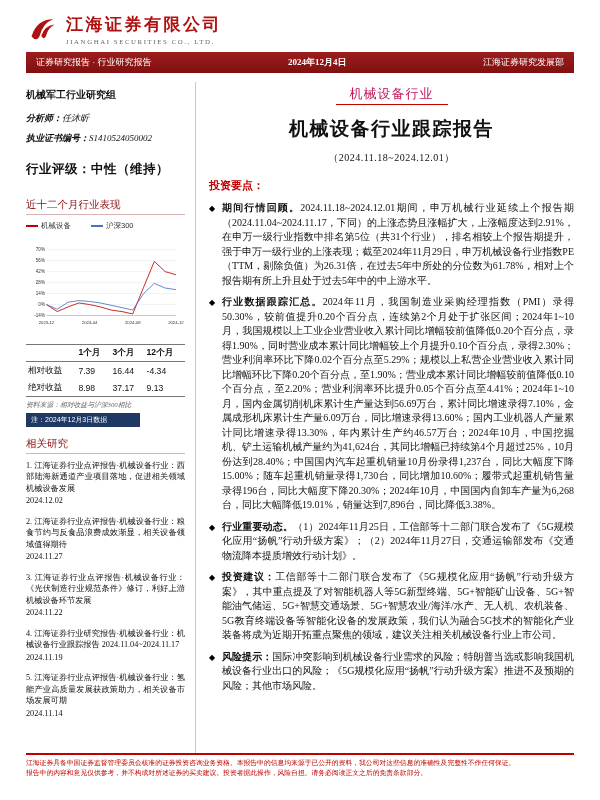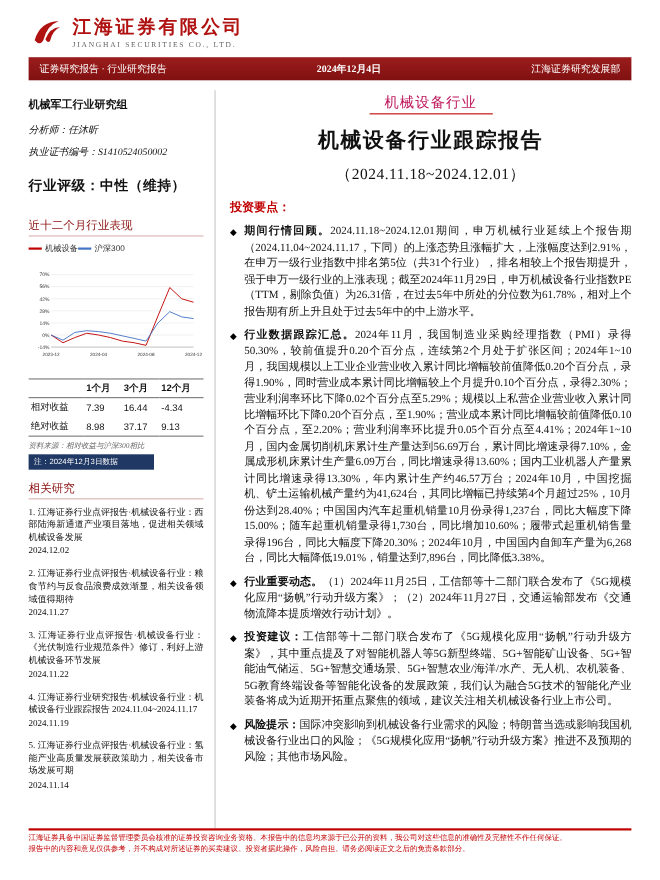--- a/index.html
+++ b/index.html
@@ -28,43 +28,43 @@
     padding:0 10px;
   }
   .red-bar .mid { font-weight:bold; }
   
   .content { display:flex; flex:1; margin-top:9px; min-height:0; }
   .sidebar { width:170px; flex:0 0 170px; border-right:1px solid #c8c8c8; padding:4px 10px 0 0; font-size:9px; }
   .main { flex:1; padding-left:13px; }
   
   .group { font-size:10px; font-weight:bold; margin:2px 0 10px; }
   .meta-line { font-style:italic; margin-bottom:7px; font-size:9px; }
-  .meta-line b { font-weight:normal; }
+  .meta-line b { font-weight:bold; }
   .rating { font-size:12.5px; font-weight:bold; margin:16px 0 20px; letter-spacing:0.5px; }
   .side-header { color:#8b1111; font-weight:normal; font-size:10.5px; margin:10px 0 6px; border-bottom:1px solid #d9b2b2; padding-bottom:2px; }
-  .legend { display:flex; gap:0; font-size:7.5px; color:#333; margin-bottom:2px; font-family:"Liberation Sans",sans-serif; }
+  .legend { display:flex; gap:20px; font-size:7.5px; color:#333; margin-bottom:2px; font-family:"Liberation Sans",sans-serif; }
   .legend-item { display:flex; align-items:center; gap:3px; }
   .swatch { display:inline-block; width:12px; height:2px; }
   .swatch-0 { background:#c00000; }
   .swatch-1 { background:#4472c4; }
   .chart-svg { width:100%; height:106px; display:block; }
   svg text { font-family:"Liberation Sans", sans-serif; }
   table.perf { width:100%; border-collapse:collapse; font-size:8.6px; margin-top:5px; font-family:"Liberation Sans",sans-serif; }
   table.perf th { border-top:1px solid #777; border-bottom:1px solid #777; font-weight:bold; text-align:left; padding:2px 2px; }
   table.perf td { padding:2.5px 2px; text-align:left; }
   table.perf tbody tr:last-child td { border-bottom:1px solid #777; }
   .note-source { font-size:6.8px; color:#666; font-style:italic; margin-top:3px; }
   .note-date-bar { background:#1f3864; color:#fff; font-size:7px; padding:2px 5px; width:72%; margin-top:3px; font-family:"Liberation Sans",sans-serif; }
   .rel-item { font-size:8.2px; line-height:1.4; margin-bottom:9px; text-align:justify; }
   .rel-date { display:block; margin-top:1px; }
   
   .industry { text-align:center; margin-top:2px; }
   .industry span { color:#be185d; font-weight:normal; font-size:13px; border-bottom:1.5px solid #c00000; padding:0 14px 3px; letter-spacing:1px; }
   .report-title { text-align:center; font-size:19px; font-weight:bold; margin-top:13px; letter-spacing:1.5px; }
-  .period { text-align:center; font-size:14px; margin-top:9px; letter-spacing:0.5px; }
+  .period { text-align:center; font-size:10px; margin-top:9px; letter-spacing:0.5px; }
   .points-title { color:#c00000; font-weight:bold; font-size:11px; margin:13px 0 8px; }
   .bullet { position:relative; padding-left:13px; font-size:10px; line-height:1.45; text-align:justify; margin-bottom:7px; }
   .bullet .diamond { position:absolute; left:0; top:2px; font-size:8px; color:#000; }
   .bullet b { font-weight:bold; }
   
   .footer { margin-top:auto; border-top:2px solid #c00000; padding-top:3px; }
   .footer p { color:#c00000; font-size:6.8px; line-height:1.55; text-align:justify; }
 </style>
 </head>
 <body>

